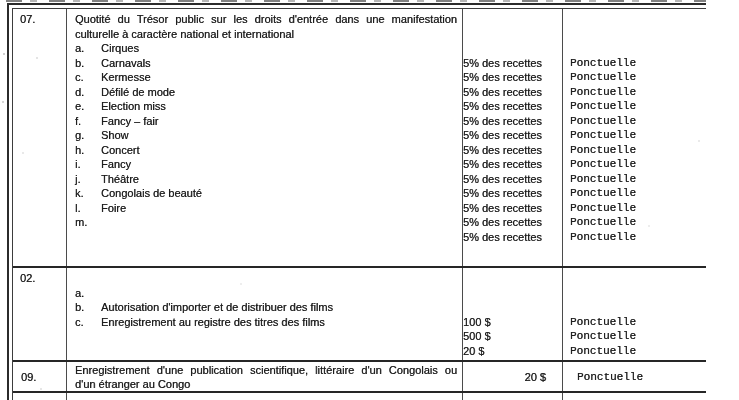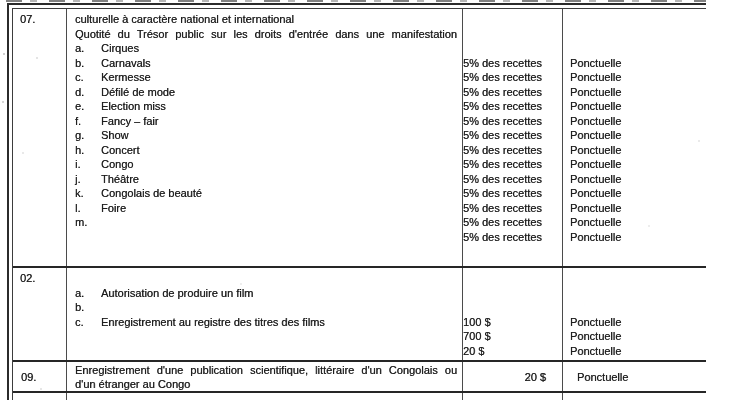--- a/index.html
+++ b/index.html
@@ -50,21 +50,21 @@
     display:grid;
     grid-template-columns:54px 396px 100px 1fr;
     box-sizing:border-box;
     border-bottom:2px solid #262626;
   }
   .r07{height:259px;}
   .r08{height:94px;}
   .r09{height:31px;}
   .rstub{height:7px;border-bottom:none;}
   .cell{box-sizing:border-box;border-right:1px solid #4b4b4b;overflow:hidden;}
-  .cell.freq{border-right:none;}
+  .cell.freq{border-right:none;font-family:Liberation Mono, monospace;}
   .cell.num{padding:3px 2px 0 7px;}
   .cell.desc{padding:3px 5px 0 8px;}
   .cell.amount{padding:3px 0 0 0;}
   .cell.freq{padding:3px 0 0 0;}
   .line{height:14.5px;line-height:14.5px;white-space:nowrap;}
   .just{text-align:justify;text-align-last:justify;white-space:normal;}
   .item{display:flex;}
   .letter{flex:0 0 26px;}
   .amount .line{text-align:left;padding-right:8px;}
   .freq .line{padding-left:7px;}
@@ -83,22 +83,22 @@
   <div class="speckles"></div>
 
   <div class="outer">
     <div class="inner">
 
       <div class="row r07">
         <div class="cell num">
           <div class="line">07.</div>
         </div>
         <div class="cell desc">
+          <div class="line just">Quotité du Trésor public sur les droits d'entrée dans une manifestation</div>
           <div class="line">culturelle à caractère national et international</div>
-          <div class="line just">Quotité du Trésor public sur les droits d'entrée dans une manifestation</div>
           <div>
 
               <div class="line item">
                 <span class="letter">a.</span>
                 <span>Cirques</span>
               </div>
 
               <div class="line item">
                 <span class="letter">b.</span>
                 <span>Carnavals</span>
@@ -129,21 +129,21 @@
                 <span>Show</span>
               </div>
 
               <div class="line item">
                 <span class="letter">h.</span>
                 <span>Concert</span>
               </div>
 
               <div class="line item">
                 <span class="letter">i.</span>
-                <span>Congo</span>
+                <span>Fancy</span>
               </div>
 
               <div class="line item">
                 <span class="letter">j.</span>
                 <span>Théâtre</span>
               </div>
 
               <div class="line item">
                 <span class="letter">k.</span>
                 <span>Congolais de beauté</span>
@@ -202,40 +202,40 @@
       <div class="row r08">
         <div class="cell num">
           <div class="line">02.</div>
         </div>
         <div class="cell desc">
           <div class="line"></div>
           <div>
 
               <div class="line item">
                 <span class="letter">a.</span>
-                <span>Autorisation de produire un film</span>
               </div>
 
               <div class="line item">
                 <span class="letter">b.</span>
+                <span>Autorisation d'importer et de distribuer des films</span>
               </div>
 
               <div class="line item">
                 <span class="letter">c.</span>
                 <span>Enregistrement au registre des titres des films</span>
               </div>
             </div>
         </div>
         <div class="cell amount">
 
         <div class="line"></div>
             <div class="line"></div>
             <div class="line"></div>
             <div class="line">100 $</div>
-            <div class="line">700 $</div>
+            <div class="line">500 $</div>
             <div class="line">20 $</div>
           </div>
         <div class="cell freq">
 
         <div class="line"></div>
             <div class="line"></div>
             <div class="line"></div>
             <div class="line">Ponctuelle</div>
             <div class="line">Ponctuelle</div>
             <div class="line">Ponctuelle</div>

